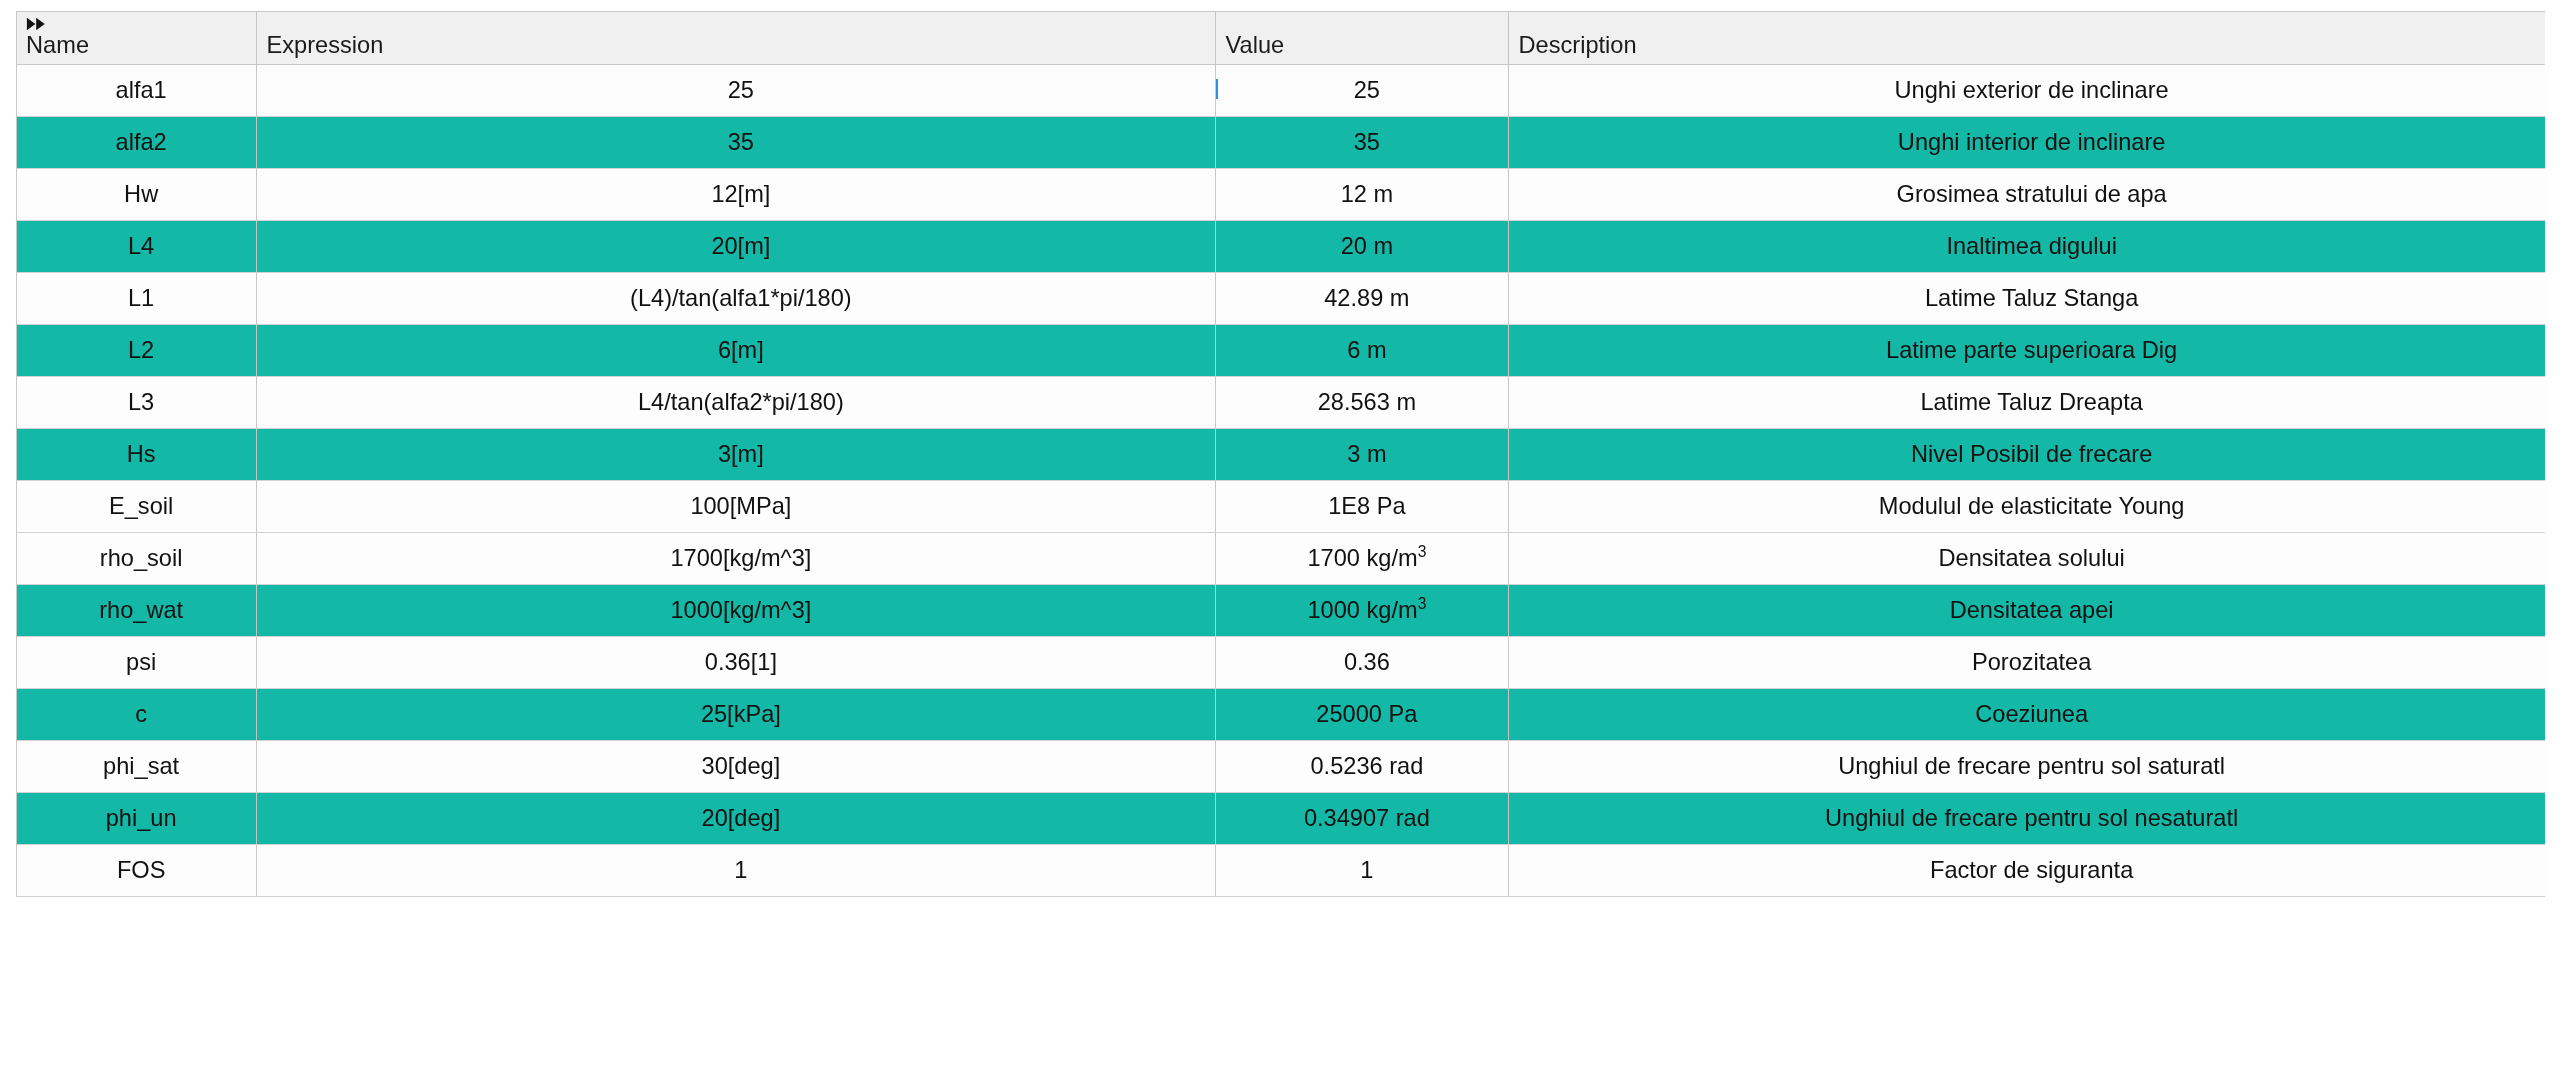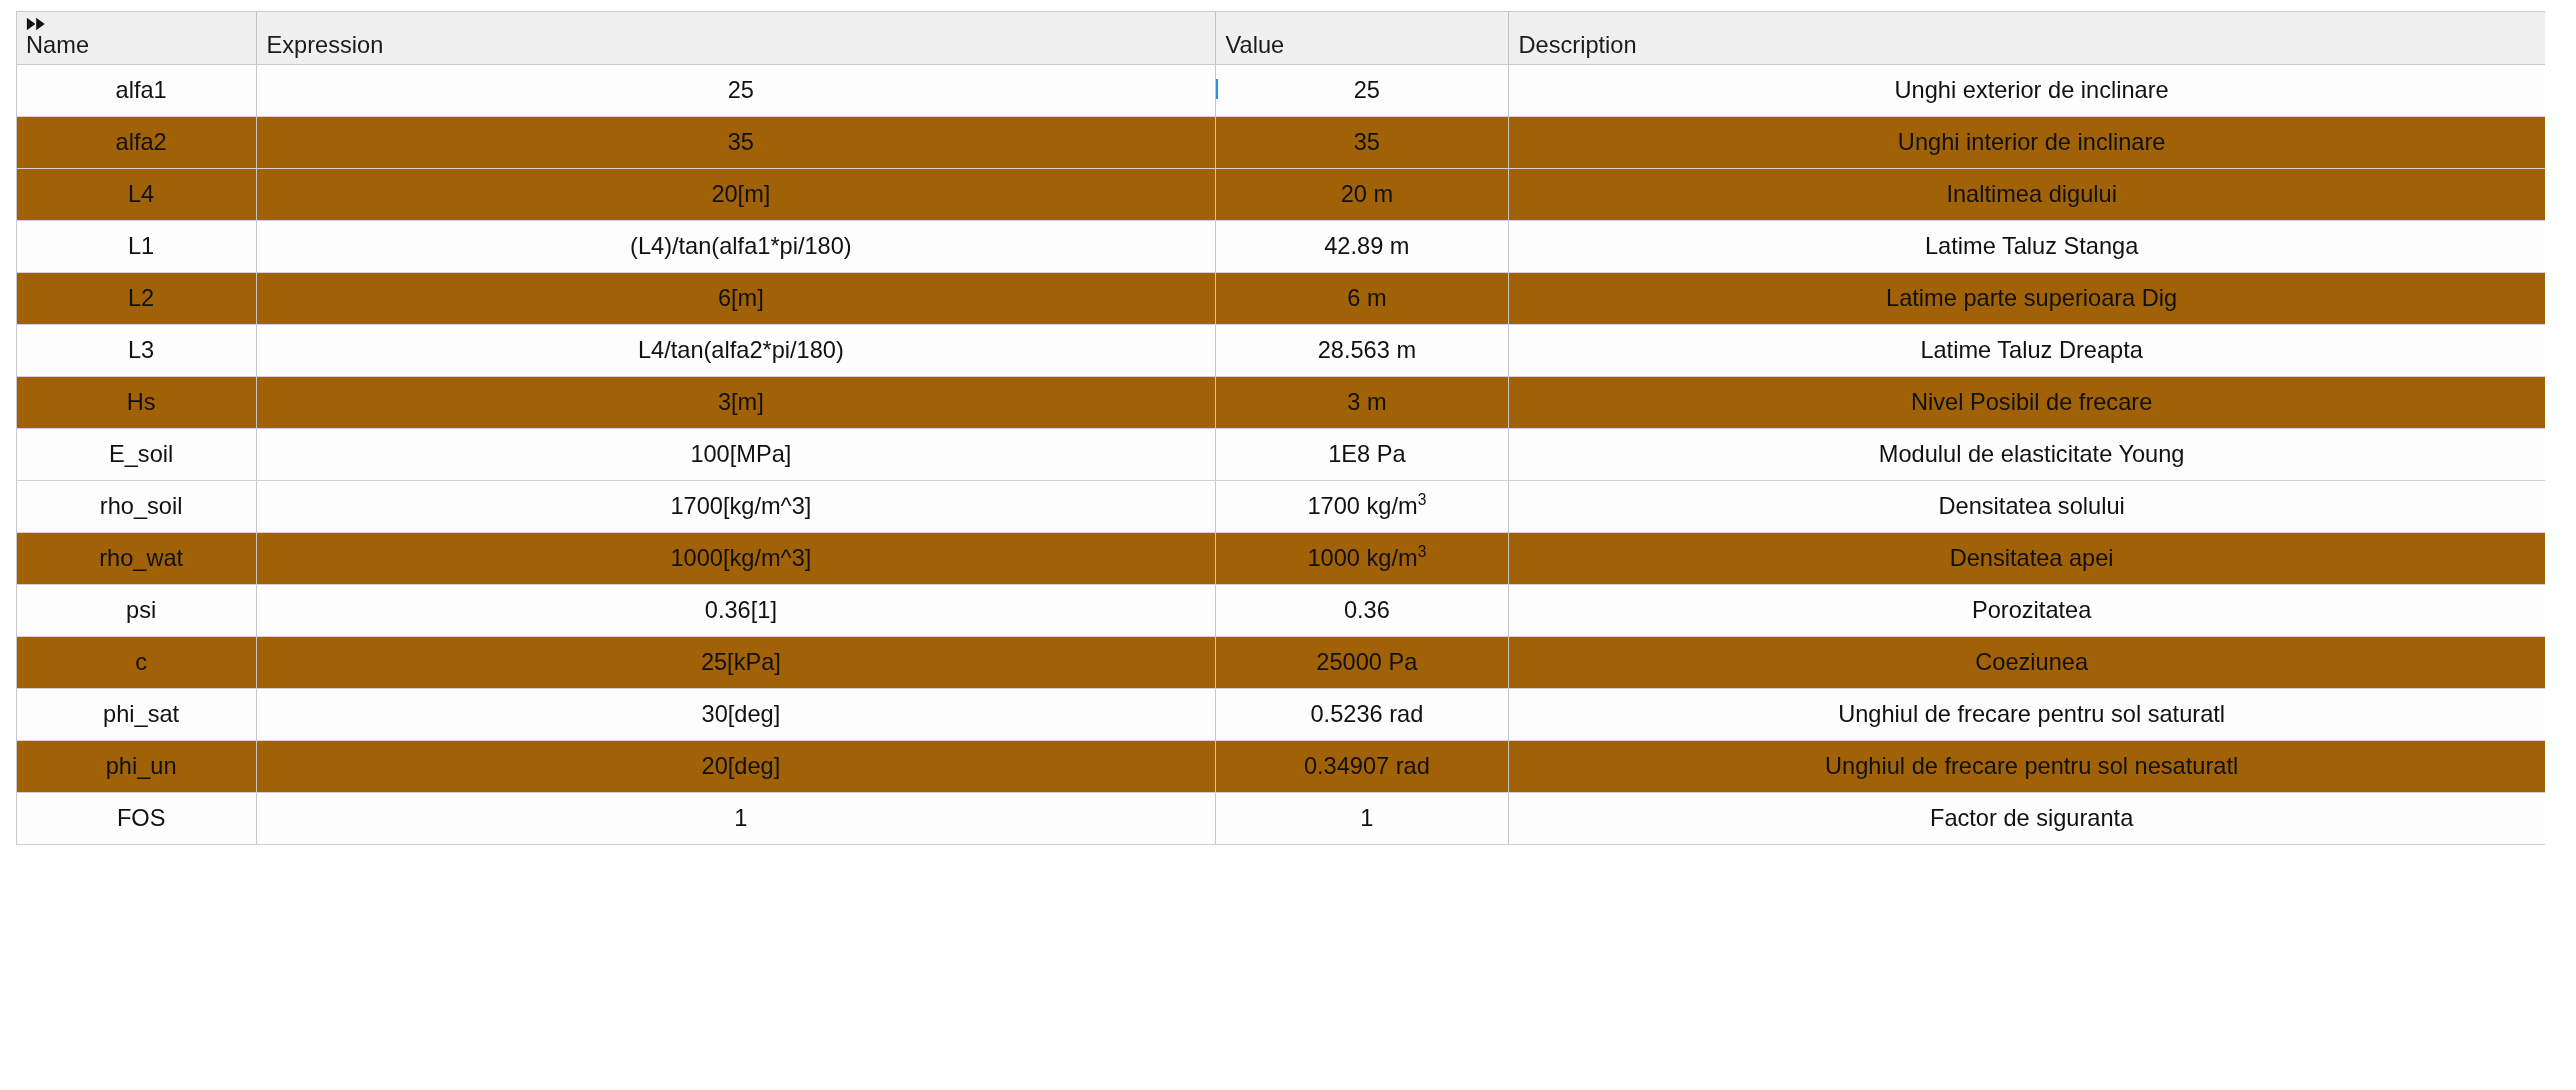--- a/index.html
+++ b/index.html
@@ -75,21 +75,21 @@
     position: absolute;
     left: 9.4px;
     top: 4.7px;
     display: block;
     line-height: 0;
   }
 
   
   tbody tr { height: 52px; text-align: center; }
   tbody tr.odd  { background: #fdfdfd; }
-  tbody tr.even { background: #a16207; }
+  tbody tr.even { background: #14b8a6; }
 
   tbody td {
     border-right: 0.8px solid #c6c6c6;
     border-bottom: 0.8px solid #d2d2d2;
     font-size: 23.6px;
     color: #111111;
     padding: 0 0 0 9.4px;
     vertical-align: middle;
     white-space: nowrap;
     overflow: hidden;
@@ -160,20 +160,26 @@
             <td>25</td>
             <td class="value-cell focused"><span class="focus-mark"></span><span>25</span></td>
             <td>Unghi exterior de inclinare</td>
           </tr>
           <tr class="even">
             <td>alfa2</td>
             <td>35</td>
             <td class="value-cell"><span>35</span></td>
             <td>Unghi interior de inclinare</td>
           </tr>
+          <tr class="odd">
+            <td>Hw</td>
+            <td>12[m]</td>
+            <td class="value-cell"><span>12 m</span></td>
+            <td>Grosimea stratului de apa</td>
+          </tr>
           <tr class="even">
             <td>L4</td>
             <td>20[m]</td>
             <td class="value-cell"><span>20 m</span></td>
             <td>Inaltimea digului</td>
           </tr>
           <tr class="odd">
             <td>L1</td>
             <td>(L4)/tan(alfa1*pi/180)</td>
             <td class="value-cell"><span>42.89 m</span></td>

